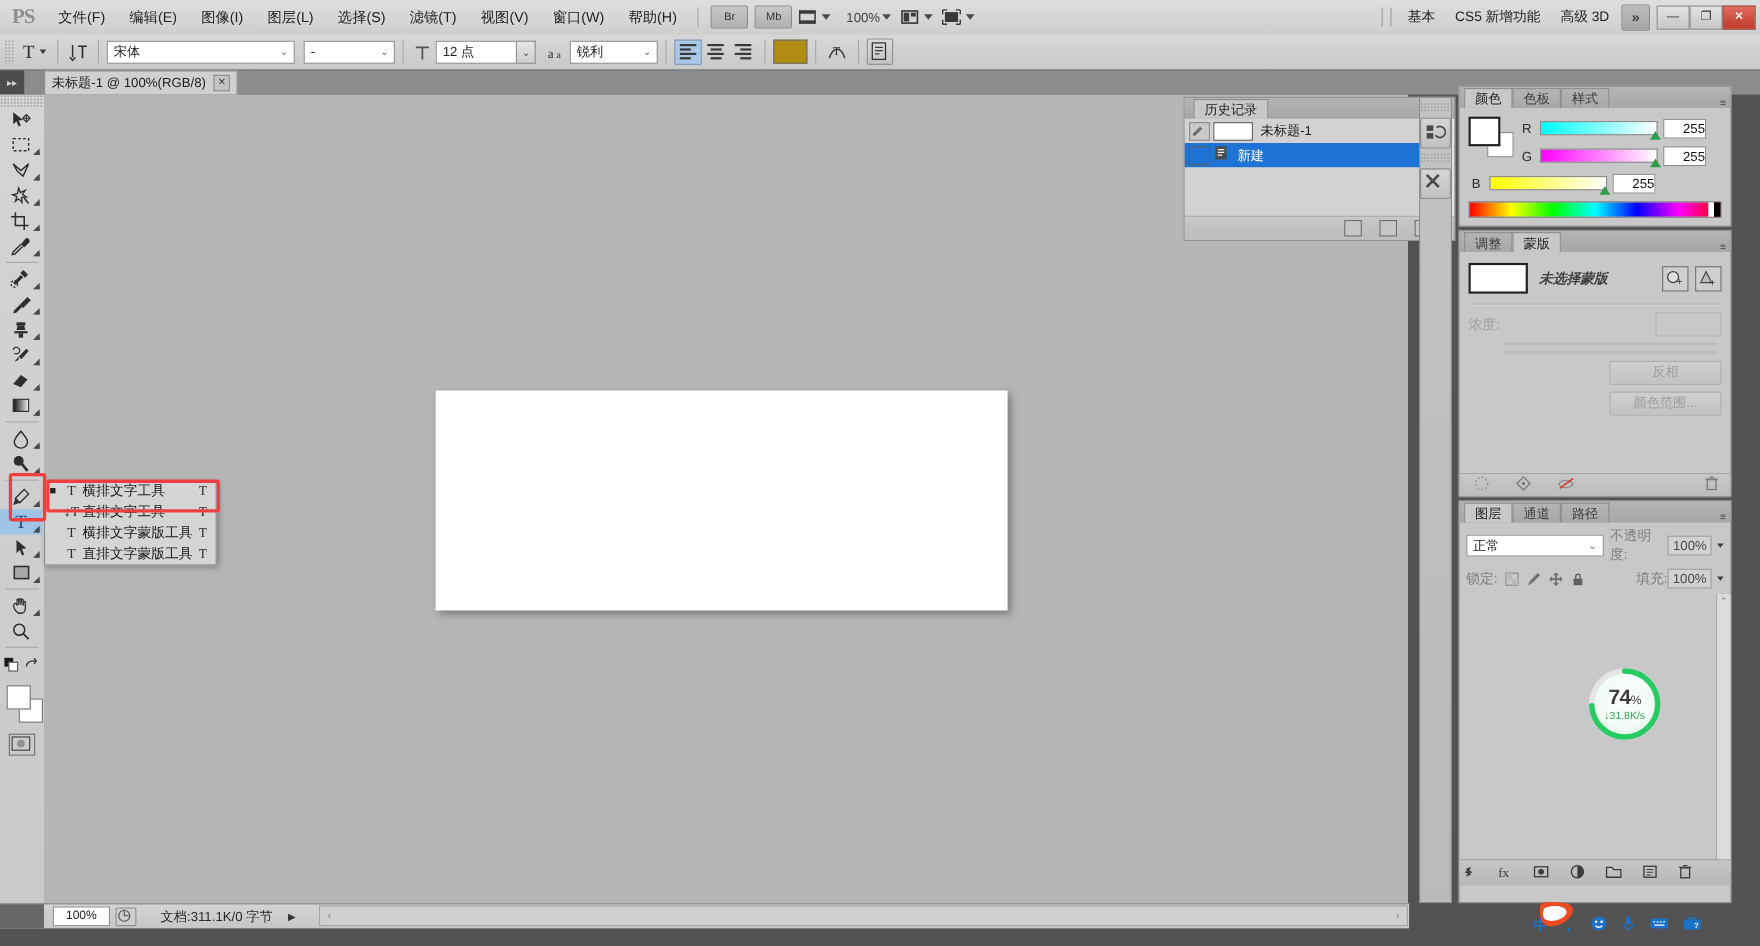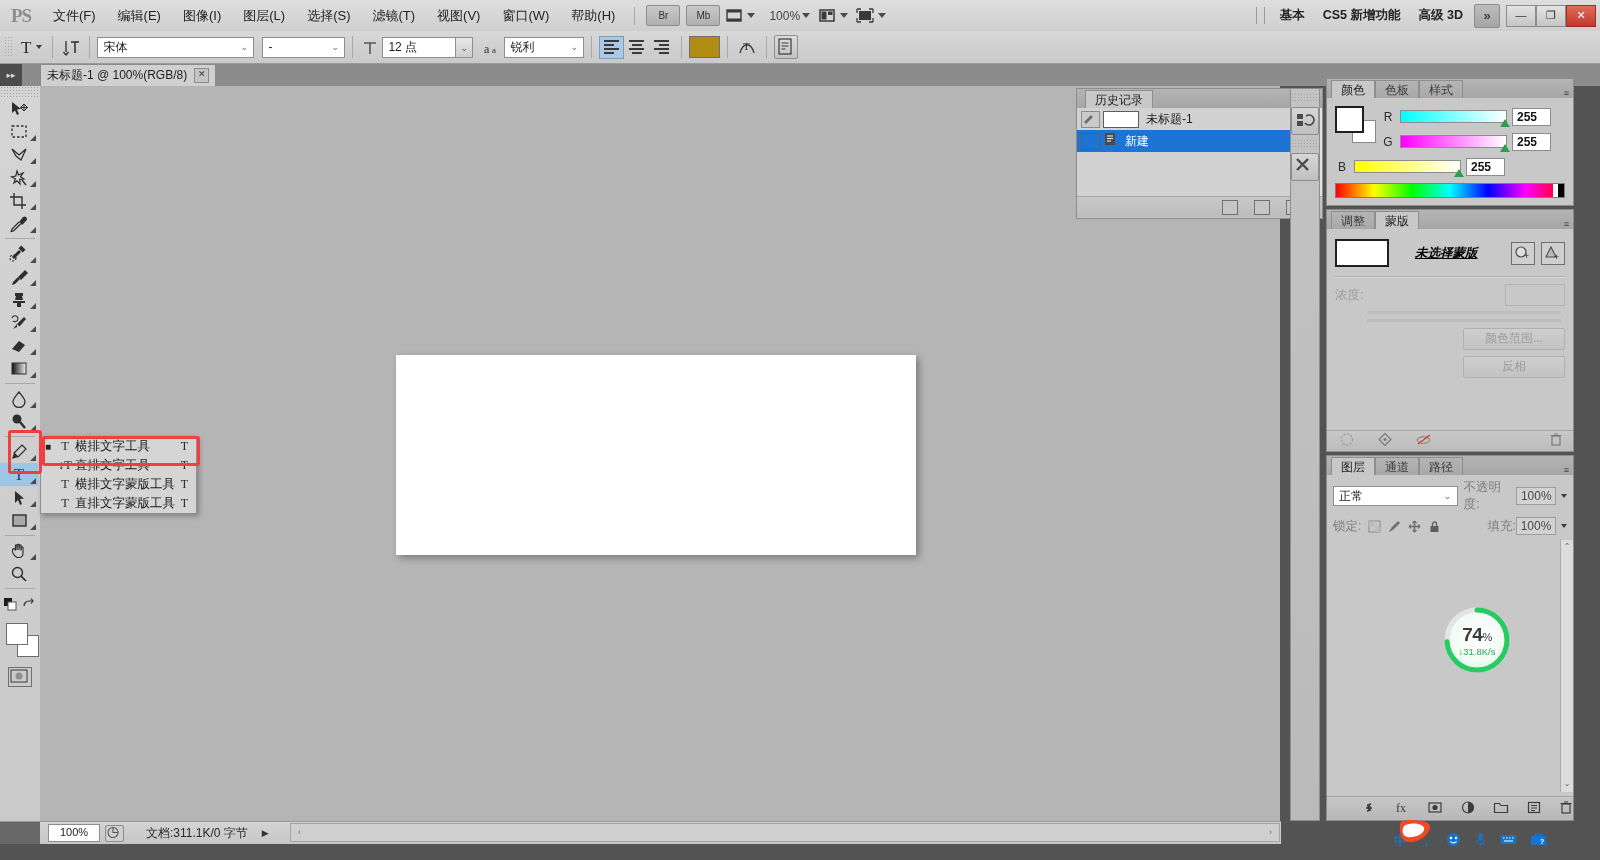--- a/index.html
+++ b/index.html
@@ -21,21 +21,21 @@
   .menu-item{padding:12px 11px;height:31px;line-height:31px;font-size:13px;color:#222;cursor:default;}
   .tb-sep{width:1px;height:18px;background:#a9a9a9;margin:0 8px;}
   .tb-btn{height:19px;min-width:24px;padding:0 4px;border:1px solid #8d8d8d;
     background:linear-gradient(to bottom,#c8c8c8,#b0b0b0);border-radius:2px;
     font-size:10px;line-height:19px;text-align:center;color:#333;margin:0 3px;cursor:default;}
   .tb-icon{width:20px;height:19px;position:relative;margin:0 1px;}
   .caret{width:0;height:0;border-left:4px solid transparent;border-right:4px solid transparent;
     border-top:5px solid #4a4a4a;margin:0 6px 0 2px;}
   .zoomval{font-size:12px;color:#444;margin-left:8px;}
   .ws{padding:0 9px;height:31px;line-height:31px;font-size:12.5px;color:#232323;cursor:default;}
-  .ws.bold{font-weight:bold;}
+  .ws.bold{font-weight:normal;}
   .dbl-sep{width:7px;height:17px;border-left:1px solid #9b9b9b;border-right:1px solid #9b9b9b;margin:0 6px;}
   .chev{width:24px;height:22px;border:1px solid #8c8c8c;border-radius:2px;
     background:linear-gradient(to bottom,#bdbdbd,#a4a4a4);color:#3b3b3b;font-size:13px;
     text-align:center;line-height:21px;font-weight:bold;margin-left:2px;cursor:default;}
   .wbtns{display:flex;margin-left:6px;margin-right:4px;}
   .wbtn{width:28px;height:20px;border:1px solid #8d8d8d;background:linear-gradient(to bottom,#e3e3e3,#c6c6c6);
     font-size:11px;text-align:center;line-height:19px;color:#333;cursor:default;}
   .wbtn.close{background:linear-gradient(to bottom,#e06c5e,#c0392b);color:#fff;border-color:#9e2f22;font-weight:bold;}
 
   
@@ -45,21 +45,21 @@
   .grip{width:9px;height:22px;background-image:radial-gradient(#9c9c9c 1px,transparent 1px);
     background-size:3px 3px;opacity:.8;margin-right:5px;}
   .opt-tool{display:flex;align-items:center;height:25px;padding:0 3px;}
   .glyph-T{font-family:"Liberation Serif",serif;font-size:17px;color:#2c2c2c;line-height:1;}
   .mini-caret{width:0;height:0;border-left:3.5px solid transparent;border-right:3.5px solid transparent;
     border-top:4.5px solid #3c3c3c;margin-left:5px;}
   .vsep{width:1px;height:22px;background:#a8a8a8;margin:0 7px;}
   .combo{height:21px;border:1px solid #8e8e8e;background:#fff;display:flex;align-items:center;
     padding:0 2px 0 5px;box-sizing:border-box;font-size:12px;color:#1d1d1d;}
   .combo .cb-arrow{margin-left:auto;width:14px;text-align:center;color:#6e6e6e;font-size:9px;}
-  .font-box{width:157px;}
+  .font-box{width:171px;}
   .style-box{width:83px;}
   .size-box{width:74px;}
   .aa-box{width:80px;}
   .spin{width:17px;height:21px;border:1px solid #8e8e8e;border-left:none;
     background:linear-gradient(to bottom,#e8e8e8,#cdcdcd);font-size:9px;color:#555;
     text-align:center;line-height:20px;box-sizing:border-box;}
   .align-grp{display:flex;}
   .align-btn{width:25px;height:23px;display:flex;flex-direction:column;justify-content:center;
     align-items:center;gap:2px;border:1px solid transparent;box-sizing:border-box;}
   .align-btn.on{background:#aac9e6;border-color:#7f9cb8;}
@@ -144,28 +144,28 @@
   .cp-body{padding:8px 8px 0 8px;}
   .fgbg{position:relative;width:40px;height:36px;float:left;margin-right:6px;}
   .fg{position:absolute;left:0;top:0;width:25px;height:23px;background:#fff;border:2px solid #1f1f1f;z-index:2;}
   .bg{position:absolute;left:17px;top:14px;width:22px;height:21px;background:#fff;border:1px solid #888;}
   .slider-row{display:flex;align-items:center;height:21px;margin-bottom:4px;}
   .sl-label{width:14px;font-size:12px;color:#2b2b2b;text-align:center;}
   .sl-track{position:relative;width:105px;height:11px;border:1px solid #8c8c8c;margin:0 5px;}
   .sl-thumb{position:absolute;right:-4px;top:8px;width:0;height:0;border-left:5px solid transparent;
     border-right:5px solid transparent;border-bottom:8px solid #2f9e4a;}
   .sl-val{width:39px;height:18px;border:1px solid #8c8c8c;background:#fff;font-size:12px;
-    line-height:17px;text-align:left;padding-left:4px;box-sizing:border-box;color:#111;font-weight:bold;}
+    line-height:17px;text-align:right;padding-left:4px;box-sizing:border-box;color:#111;}
   .spectrum{height:13px;margin:6px 8px 0 8px;border:1px solid #7d7d7d;
     background:linear-gradient(to right,#ff0000,#ffff00,#00ff00,#00ffff,#0000ff,#ff00ff,#ff0000);position:relative;}
   .spec-end{position:absolute;right:0;top:0;width:11px;height:100%;background:linear-gradient(to right,#fff 0 50%,#000 50% 100%);}
 
   .mask-head{display:flex;align-items:center;padding:10px 8px 0 8px;}
   .mask-thumb{width:50px;height:24px;background:#fff;border:2px solid #1f1f1f;}
-  .mask-label{margin-left:26px;font-size:12.5px;font-style:italic;color:#000000;font-weight:bold;text-decoration:underline;}
+  .mask-label{margin-left:10px;font-size:12.5px;font-style:italic;color:#404040;font-weight:bold;}
   .mask-btns{margin-left:auto;display:flex;gap:6px;}
   .mbtn{width:22px;height:21px;border:1px solid #6f6f6f;background:#cfcfcf;position:relative;}
   .mask-hr{height:1px;background:#b3b3b3;border-bottom:1px solid #d8d8d8;margin:9px 8px 0 8px;}
   .mrow{display:flex;align-items:center;padding:6px 8px 0 8px;}
   .mrow .mlabel{font-size:12.5px;color:#9d9d9d;width:50px;}
   .mfield{width:58px;height:20px;border:1px solid #b4b4b4;background:#c8c8c8;margin-left:auto;}
   .mslider{height:3px;background:#bdbdbd;margin:5px 12px 0 40px;}
   .mbtn-wide{width:100px;height:20px;border:1px solid #b0b0b0;border-radius:2px;
     background:linear-gradient(to bottom,#cfcfcf,#c2c2c2);color:#9d9d9d;font-size:12px;
     text-align:center;line-height:19px;margin-left:auto;}
@@ -179,23 +179,23 @@
   .lp-val{width:40px;height:18px;border:1px solid #9d9d9d;background:#d2d2d2;font-size:12px;
     line-height:17px;text-align:center;color:#4a4a4a;box-sizing:border-box;}
   .lock-ico{width:13px;height:13px;margin-left:7px;position:relative;}
   .layer-list{margin-top:5px;background:#c8c8c8;height:252px;position:relative;}
   .layer-row{height:29px;display:flex;align-items:center;background:#1d74d4;color:#fff;padding-left:3px;}
   .eye{width:19px;height:19px;border:1px solid #7d7d7d;background:#c3c3c3;margin-right:3px;position:relative;border-radius:2px;}
   .layer-thumb{width:38px;height:22px;background:#fff;border:1px solid #4a4a4a;margin-right:9px;}
   .layer-name{font-size:12.5px;font-style:italic;font-weight:bold;}
   .lock-badge{margin-left:auto;margin-right:8px;}
   .lay-scroll{position:absolute;right:0;top:0;width:13px;height:252px;background:#dcdcdc;border-left:1px solid #aaa;box-sizing:border-box;}
-  .lay-foot{position:absolute;left:0;bottom:0;width:100%;height:23px;
+  .lay-foot{position:absolute;left:0;bottom:15px;width:100%;height:23px;
     background:linear-gradient(to bottom,#c6c6c6,#b8b8b8);border-top:1px solid #a6a6a6;
-    display:flex;align-items:center;justify-content:flex-end;gap:17px;}
+    display:flex;align-items:center;justify-content:flex-start;gap:17px;}
 
   
   .flyout{position:absolute;left:40px;top:436px;width:155px;background:#d5d5d5;
     border:1px solid #8e8e8e;box-shadow:2px 2px 5px rgba(0,0,0,.3);z-index:40;}
   .fly-item{height:19px;display:flex;align-items:center;font-size:12.5px;color:#171717;padding-left:4px;}
   .fly-bullet{width:10px;font-size:10px;color:#222;}
   .fly-ico{width:20px;text-align:center;font-family:"Liberation Serif",serif;color:#2a2a2a;}
   .fly-key{margin-left:auto;margin-right:8px;font-family:"Liberation Serif",serif;color:#2a2a2a;font-size:12px;}
   .redbox{position:absolute;border:3px solid #ef3f3f;border-radius:3px;z-index:50;pointer-events:none;}
 
@@ -699,25 +699,25 @@
     </div>
     <div class="mask-hr"></div>
     <div class="mrow">
       <span class="mlabel">浓度:</span>
       <span class="mfield"></span>
     </div>
     <div class="mslider"></div>
     <div class="mslider"></div>
     <div class="mrow">
       <span class="mlabel"></span>
-      <span class="mbtn-wide">颜色范围...</span>
+      <span class="mbtn-wide">反相</span>
     </div>
     <div class="mrow">
       <span class="mlabel"></span>
-      <span class="mbtn-wide">反相</span>
+      <span class="mbtn-wide">颜色范围...</span>
     </div>
     <div class="mask-foot">
       <span>
         <svg width="16" height="15" viewBox="0 0 16 15">
             <circle cx="8" cy="7.5" r="5.5" fill="none" stroke="#9a9a9a" stroke-width="1.3" stroke-dasharray="2,1.6"></circle>
           </svg>
       </span>
       <span>
         <svg width="16" height="15" viewBox="0 0 16 15">
             <path d="M8 1.5 L14 7.5 L8 13.5 L2 7.5 Z" fill="none" stroke="#7a7a7a" stroke-width="1.2"></path>

